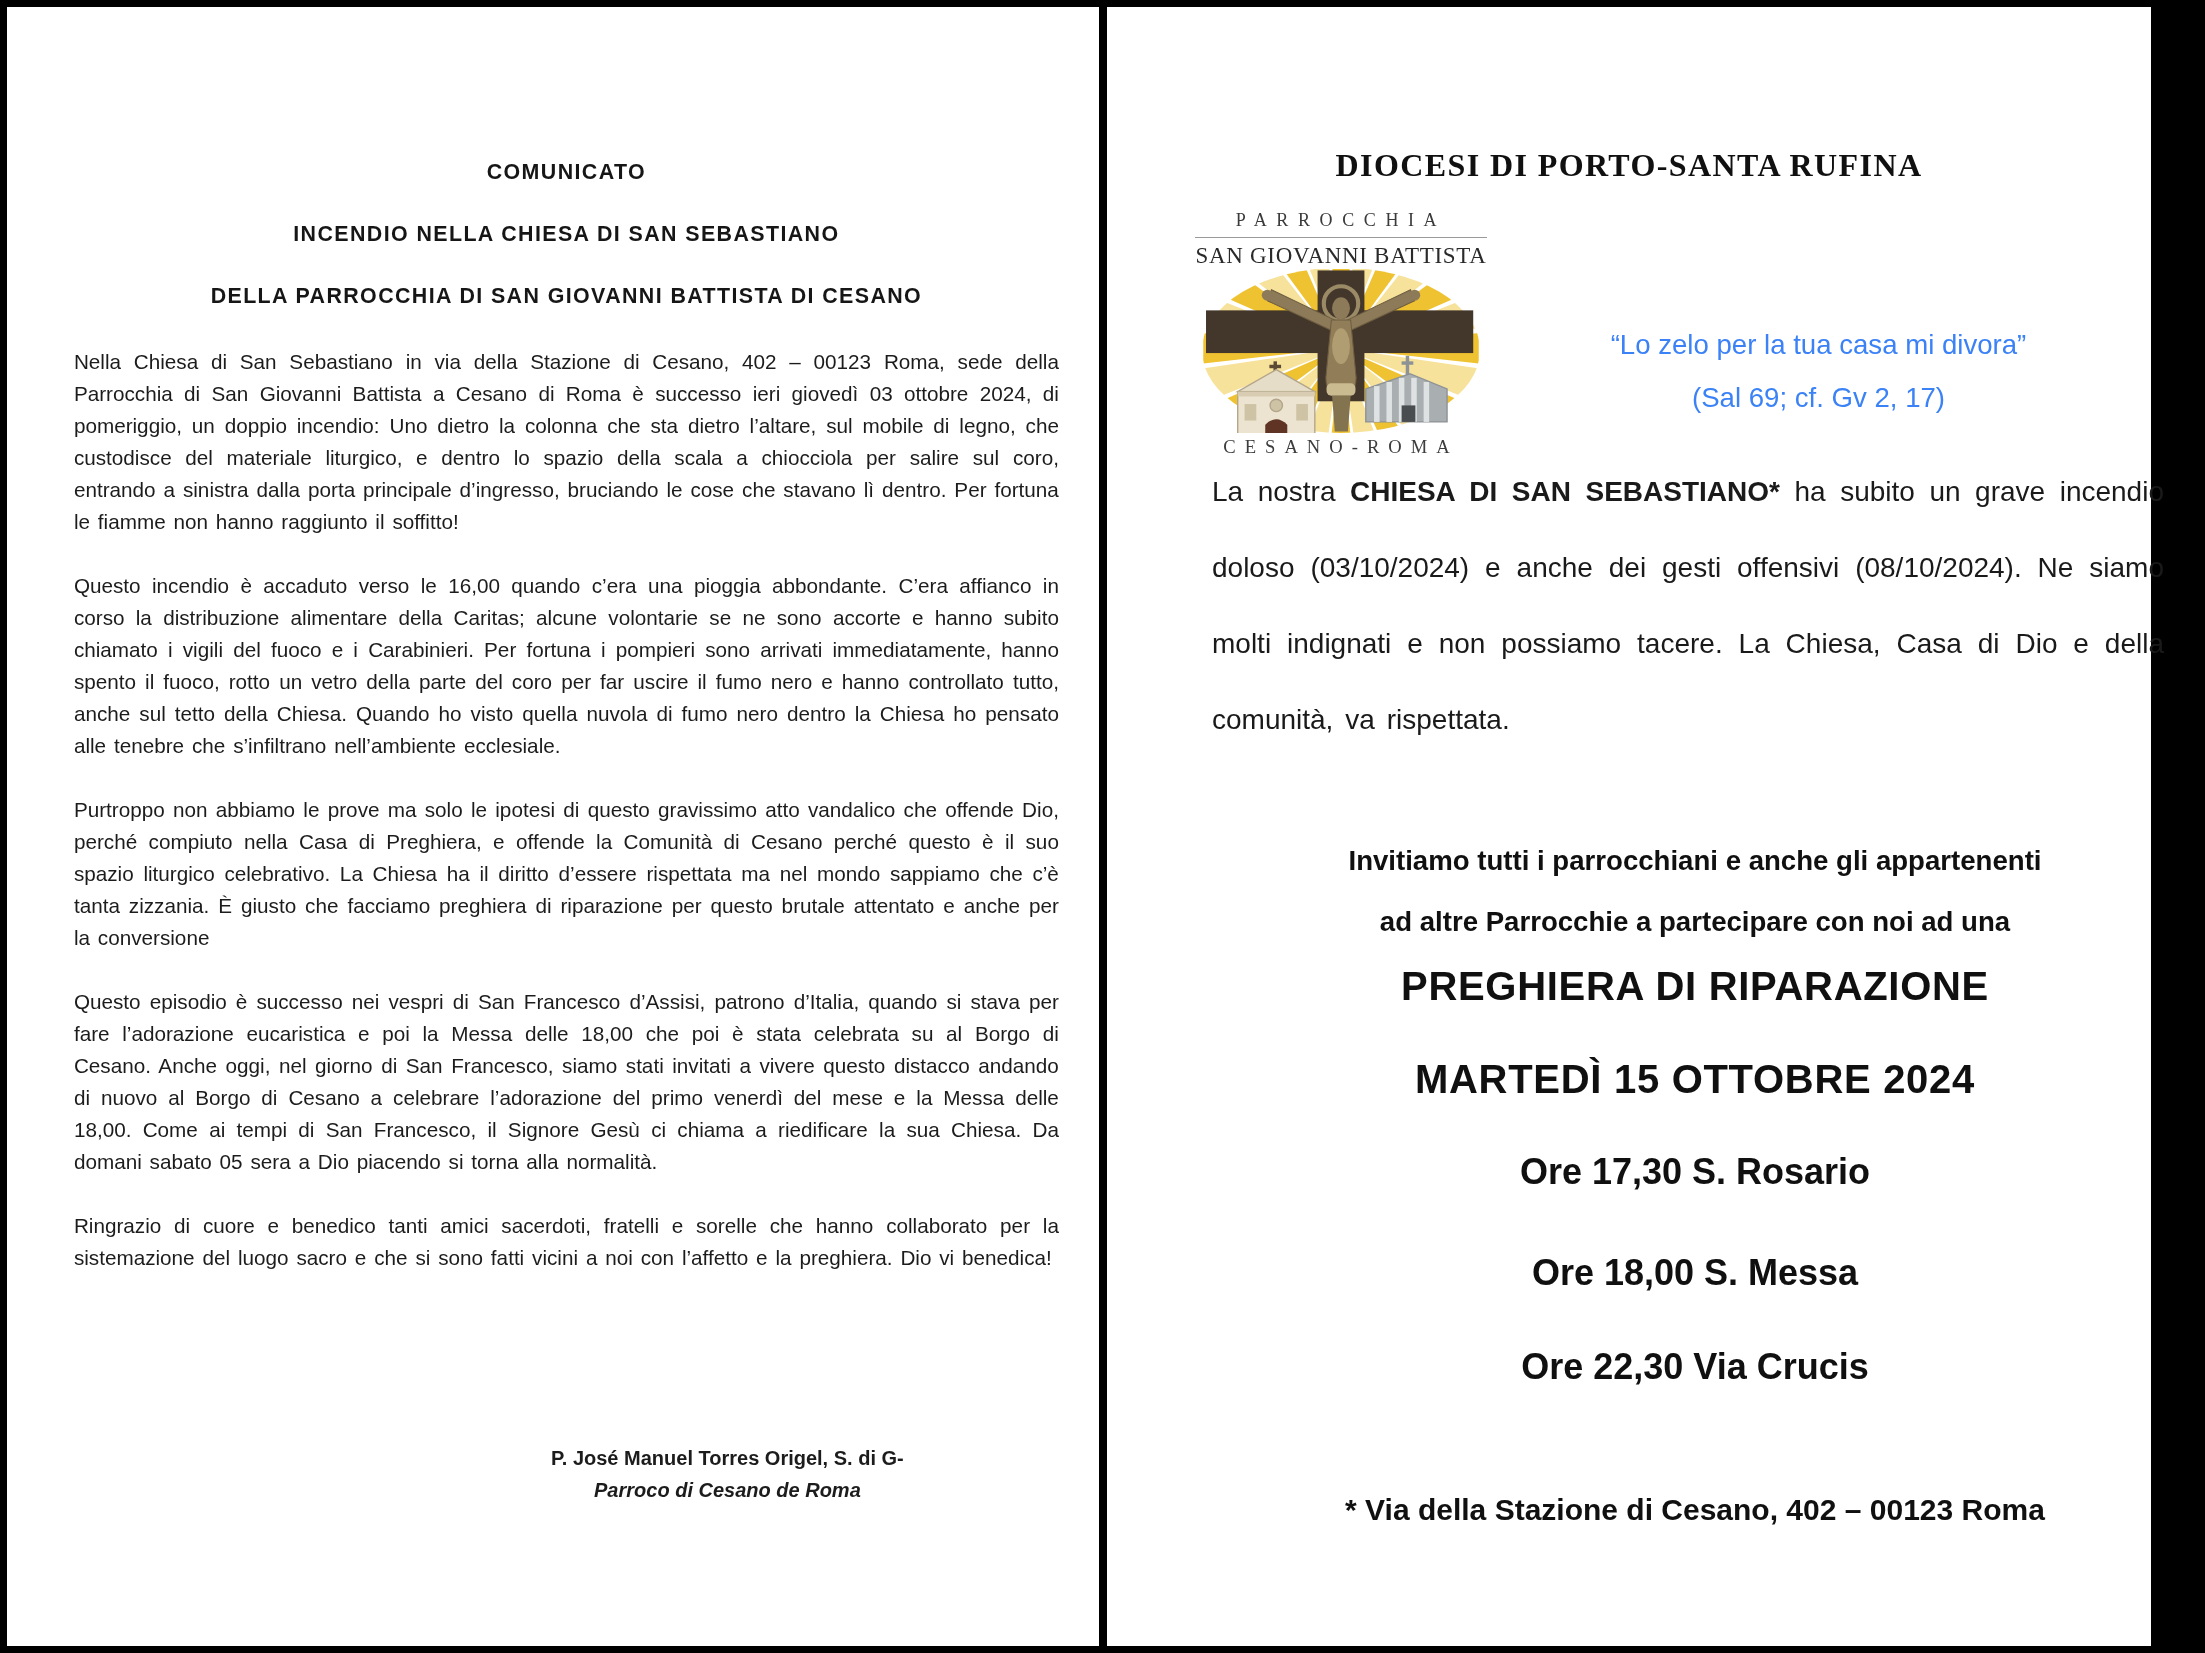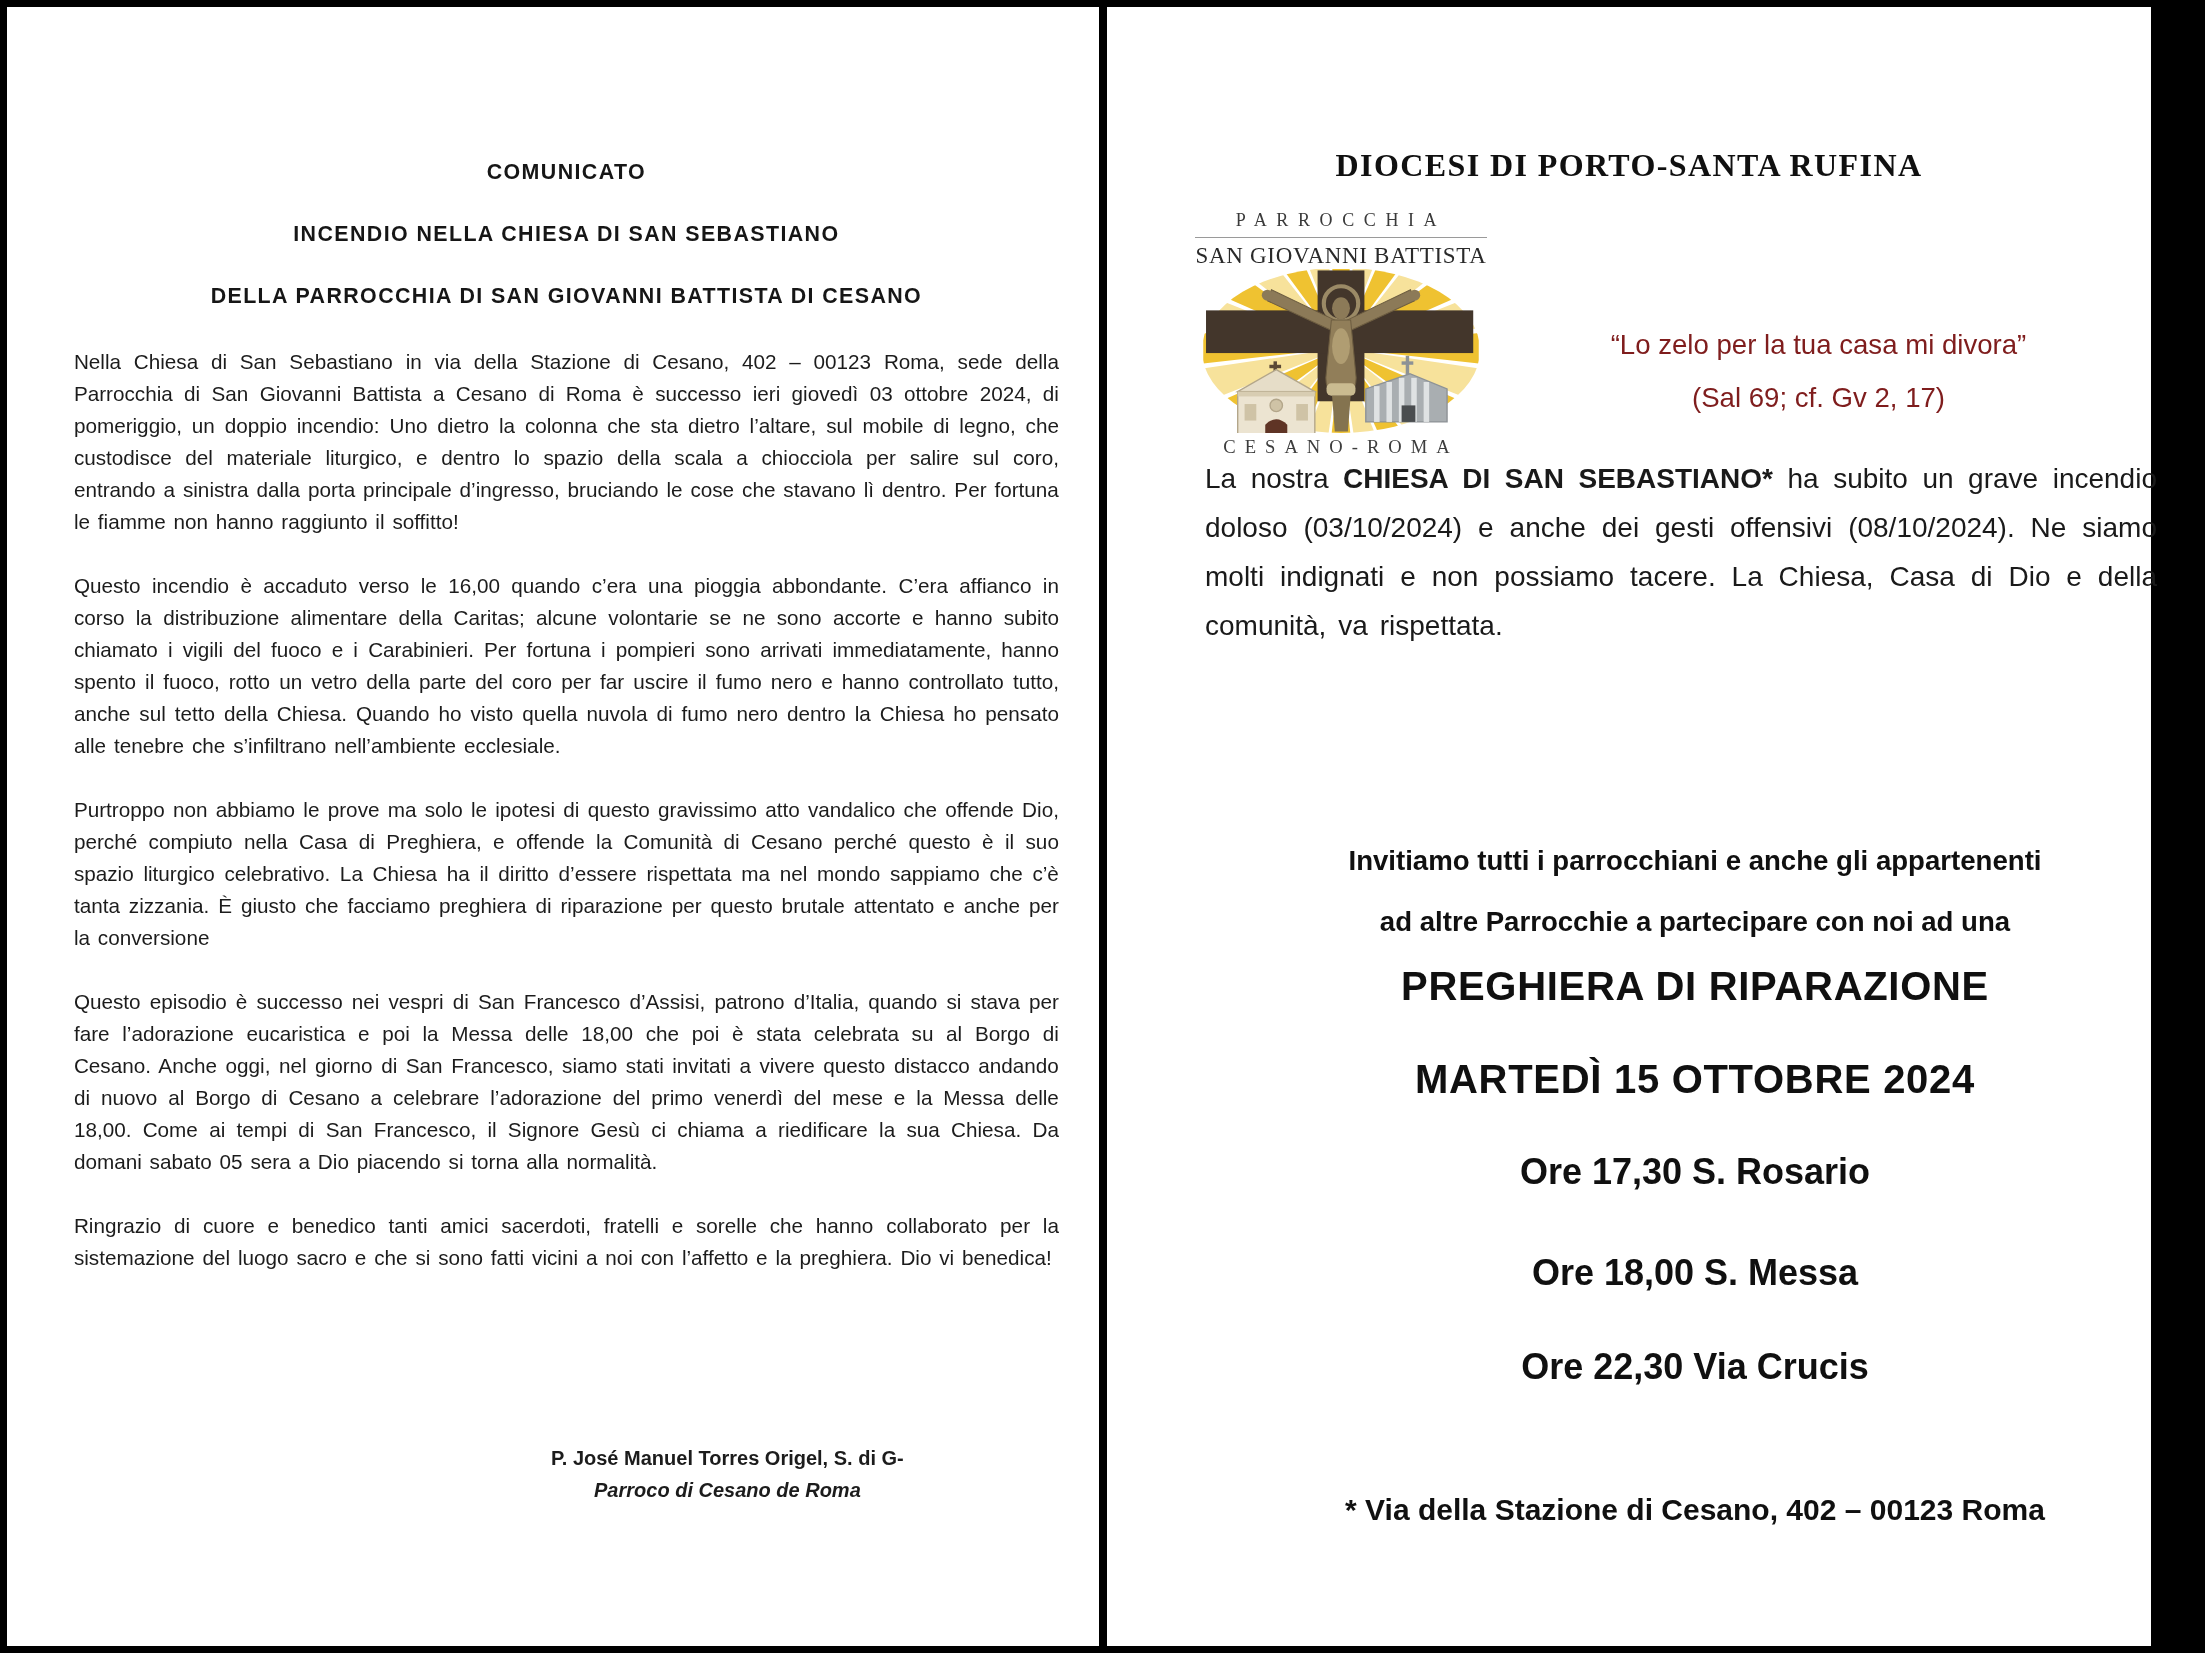--- a/index.html
+++ b/index.html
@@ -46,25 +46,25 @@
   .rp-logo .l-battista{
     font-family:"Liberation Serif","DejaVu Serif",serif;
     font-weight:normal;font-size:23px;letter-spacing:0.7px;color:#2a2a2a;margin-top:4.8px;
   }
   .rp-logo .l-cesano{
     font-family:"Liberation Serif","DejaVu Serif",serif;
     font-size:18.6px;letter-spacing:9px;color:#3d3d3d;margin-top:1.4px;
   }
   .rp-quote{
     position:absolute;left:367px;top:311px;width:689px;text-align:center;
-    font-size:27.6px;line-height:53px;color:#7f1d1d;
+    font-size:27.6px;line-height:53px;color:#3b82f6;
   }
   .rp-para{
-    position:absolute;left:98px;top:447px;width:952px;
-    font-size:28px;line-height:49px;text-align:justify;text-justify:inter-word;
+    position:absolute;left:105px;top:447px;width:952px;
+    font-size:28px;line-height:76px;text-align:justify;text-justify:inter-word;
     word-spacing:4.1px;color:#1a1a1a;
   }
   .rp-para strong{font-weight:bold;}
   .rp-center{position:absolute;left:83px;width:1010px;text-align:center;color:#101010;}
   .rp-invite{top:823px;font-weight:bold;font-size:27.6px;line-height:61px;}
   .rp-event-title{top:957px;font-weight:bold;font-size:40px;letter-spacing:0.7px;}
   .rp-event-date{top:1050px;font-weight:bold;font-size:40px;letter-spacing:0.7px;}
   .rp-sched-1{top:1144px;font-weight:bold;font-size:36px;}
   .rp-sched-2{top:1245px;font-weight:bold;font-size:36px;}
   .rp-sched-3{top:1339px;font-weight:bold;font-size:36px;}

